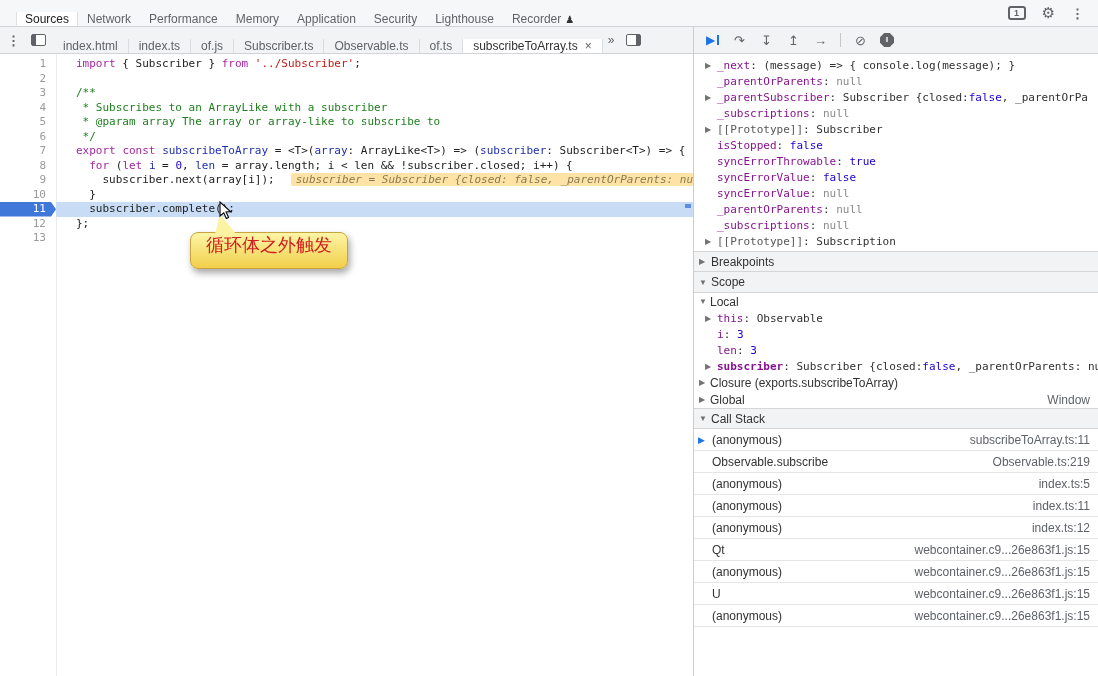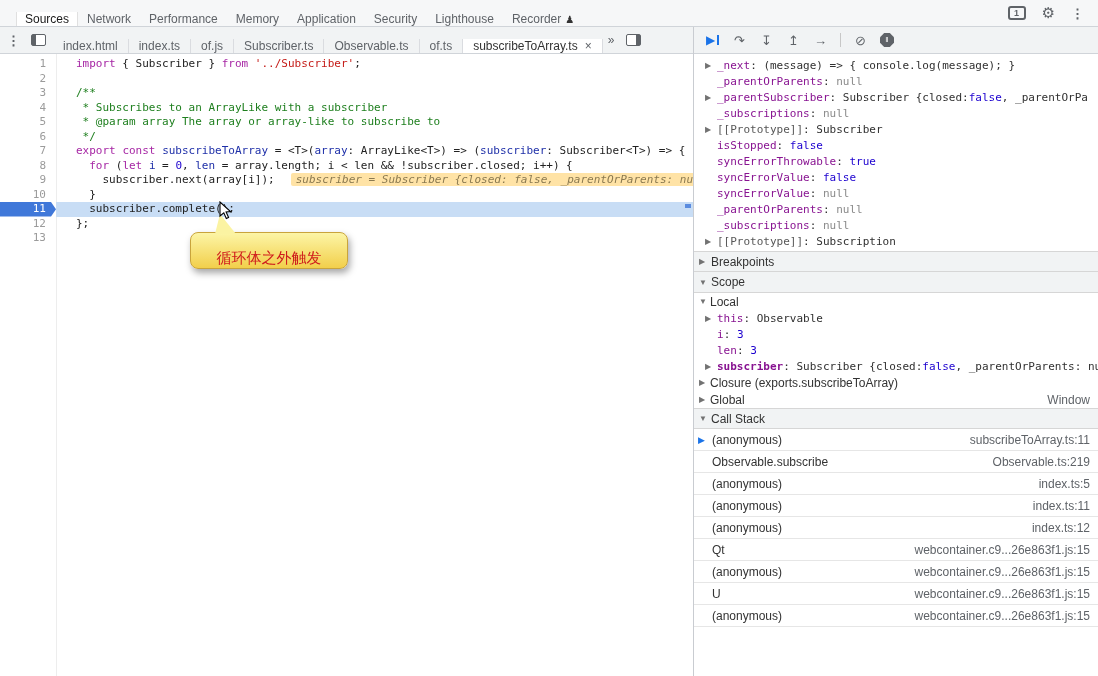--- a/index.html
+++ b/index.html
@@ -45,21 +45,21 @@
   .code-line.exec .lc{background:#c8ddf5}
   .tk-kw{color:#a626a4}
   .tk-str{color:#c41a16}
   .tk-cm{color:#1e7f1e}
   .tk-def{color:#1e2fa8}
   .tk-num{color:#1c00cf}
   .tk-pl{color:#222}
   .inline-hint{background:#ffe3a6;color:#8a7950;font-style:italic;margin-left:16px;padding:0 5px;border-radius:2px}
   .scroll-exec-marker{position:absolute;right:2px;top:150px;width:6px;height:4px;background:#4078d9;opacity:.8}
   .cursor{position:absolute;left:219px;top:147px;z-index:6}
-  .callout{position:absolute;left:190px;top:178px;width:158px;height:37px;background:linear-gradient(#fcf5a6,#f2cf4b);border:1px solid #c9a43c;border-radius:8px;box-shadow:2px 4px 7px rgba(0,0,0,.35);display:flex;align-items:flex-end;justify-content:center;font-size:15px;color:#cf1d1d;z-index:5}
+  .callout{position:absolute;left:190px;top:178px;width:158px;height:37px;background:linear-gradient(#fcf5a6,#f2cf4b);border:1px solid #c9a43c;border-radius:8px;box-shadow:2px 4px 7px rgba(0,0,0,.35);display:flex;align-items:flex-start;justify-content:center;font-size:18px;color:#cf1d1d;z-index:5}
   .callout-tail{position:absolute;left:24px;top:-19px;width:0;height:0;border-left:5px solid transparent;border-right:16px solid transparent;border-bottom:20px solid #fbf3a2}
 
   
   .sidebar{width:405px;flex:none;border-left:1px solid #c9ccd1;background:#fff;display:flex;flex-direction:column;overflow:hidden}
   .debug-toolbar{height:27px;flex:none;background:#f1f3f4;border-bottom:1px solid #d0d4d9;display:flex;align-items:center;padding-left:6px;gap:2px}
   .dbg-icon{width:25px;text-align:center;color:#5f6368;font-size:13px;cursor:pointer;line-height:27px}
   .dbg-icon.resume{color:#1a73e8;font-size:12px}
   .dbg-icon.resume::after{content:"";display:inline-block;width:2px;height:10px;background:#1a73e8;margin-left:2px;vertical-align:-1px}
   .dbg-icon.octagon{width:14px;height:14px;line-height:14px;background:#5f6368;color:#fff;font-size:8px;margin:0 5px;clip-path:polygon(30% 0,70% 0,100% 30%,100% 70%,70% 100%,30% 100%,0 70%,0 30%)}
   .dbg-divider{width:1px;height:14px;background:#c7c7c7;margin:0 5px}

